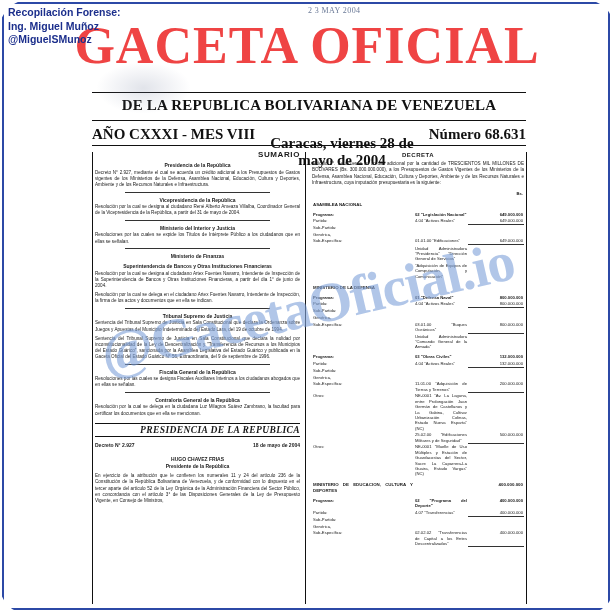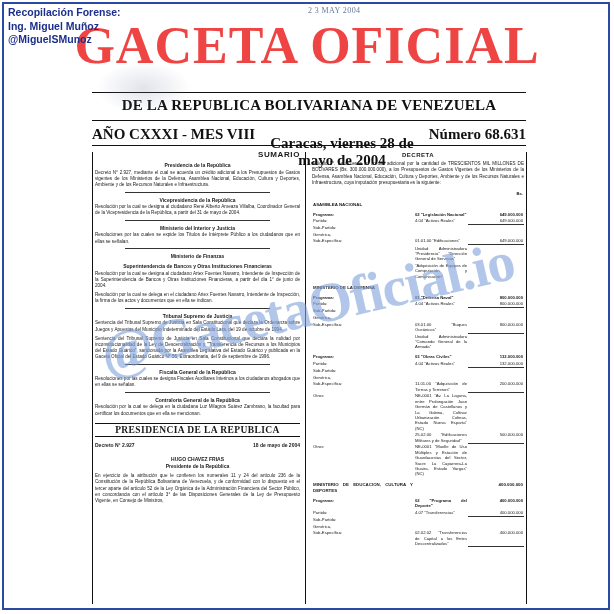--- a/index.html
+++ b/index.html
@@ -8,20 +8,21 @@
     background: #ffffff;
   }
   #page {
     position: relative;
     width: 614px;
     height: 614px;
     background: #ffffff;
     overflow: hidden;
     font-family: "Liberation Sans", sans-serif;
     color: #111111;
+    border-radius: 28px;
   }
   
   .frame {
     position: absolute;
     left: 2px; top: 2px;
     width: 608px; height: 608px;
     border: 2px solid #2c49a6;
     box-sizing: border-box;
   }
   
@@ -130,27 +131,28 @@
   .para { margin: 0 0 3px 0; }
 
   .hr-thin {
     border: none;
     border-top: 0.8px solid #333;
     margin: 3px 30px;
   }
   .banner {
     border-top: 1.2px solid #111;
     border-bottom: 1.2px solid #111;
-    text-align: center;
+    text-align: right;
     font-weight: bold;
     font-size: 9.5px;
     letter-spacing: 0.4px;
     padding: 3px 0;
     margin: 6px 0 5px 0;
     font-family: "Liberation Serif", serif;
+    font-style: italic;
   }
   .dec-row {
     display: flex;
     justify-content: space-between;
     font-size: 5px;
     font-weight: bold;
     margin-bottom: 8px;
   }
   .center-b {
     text-align: center;

